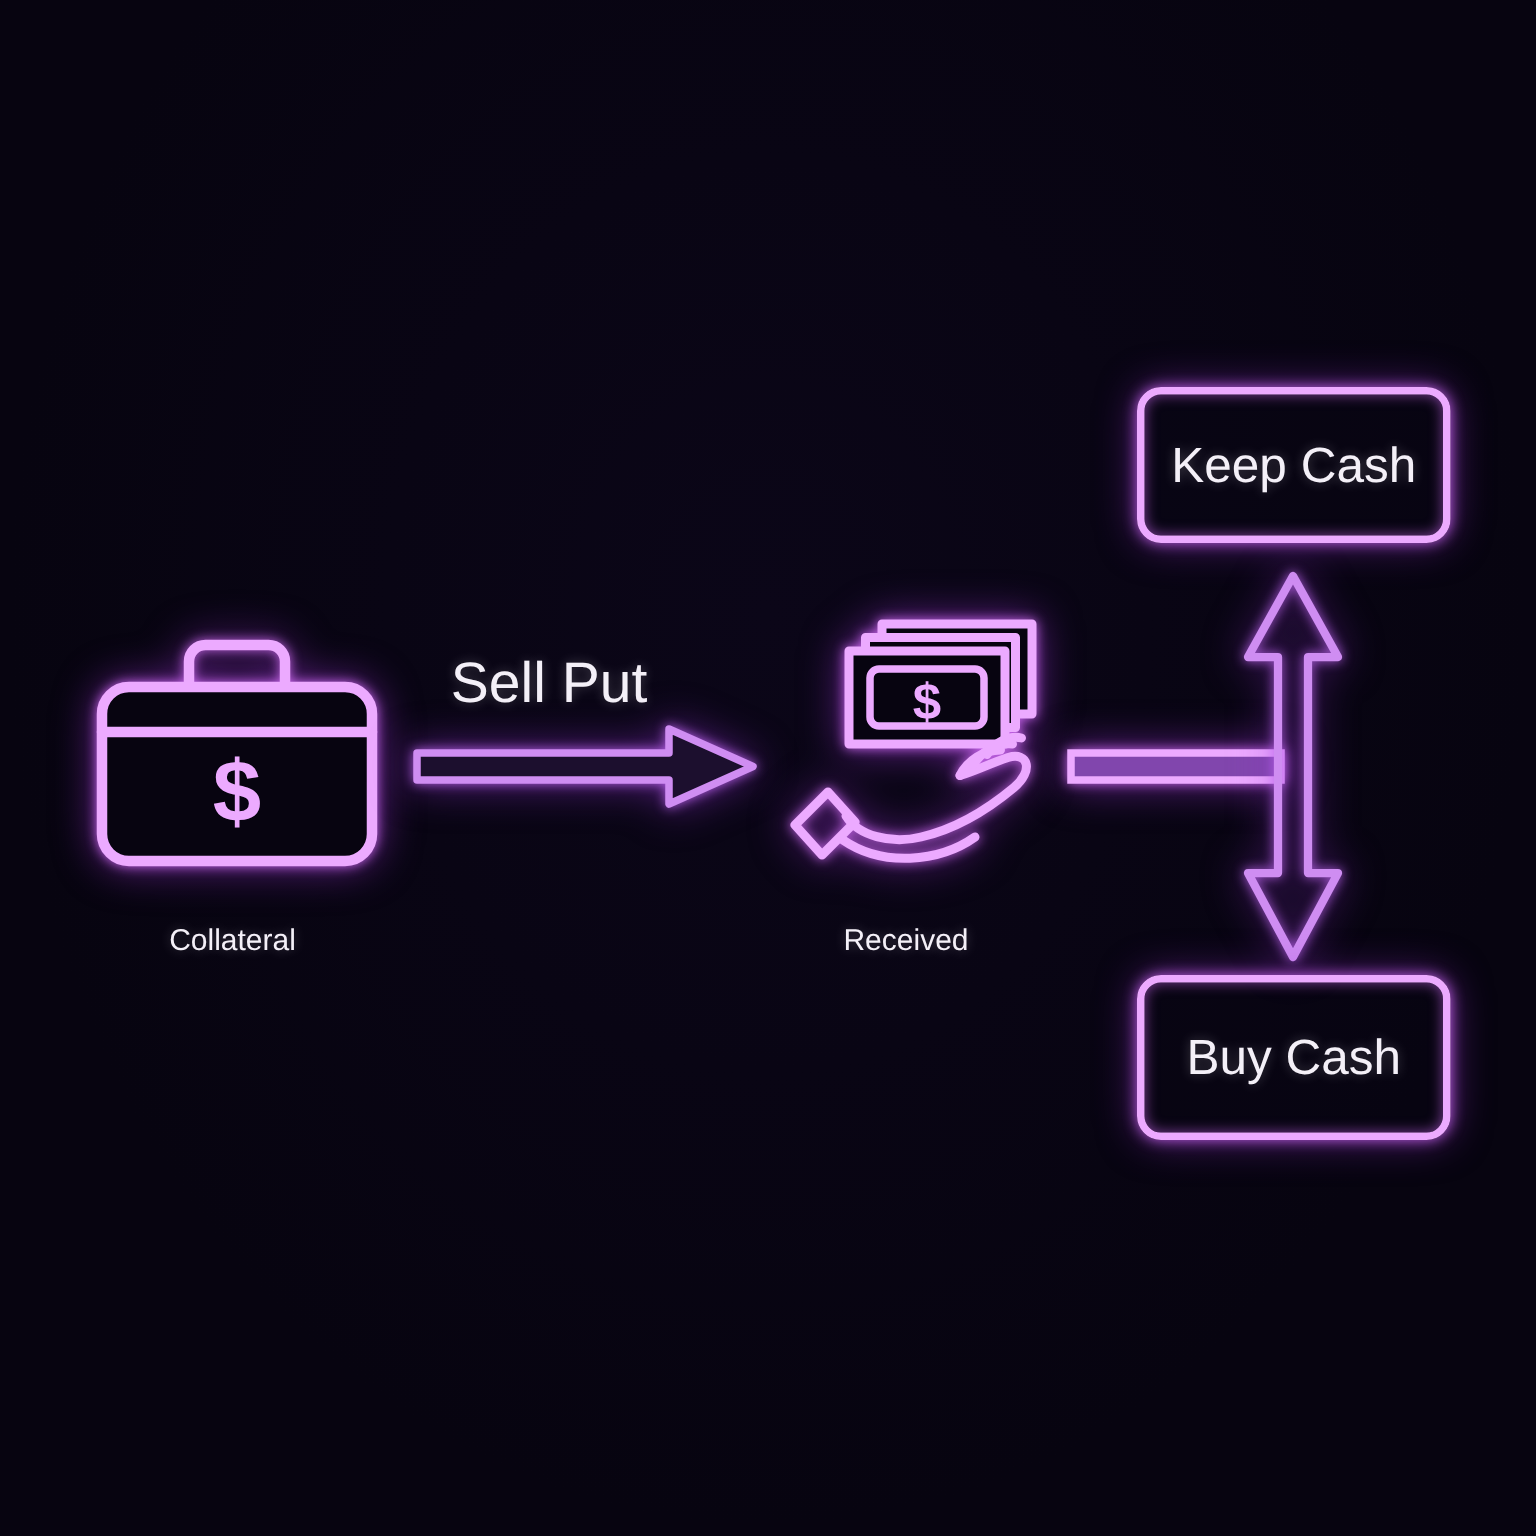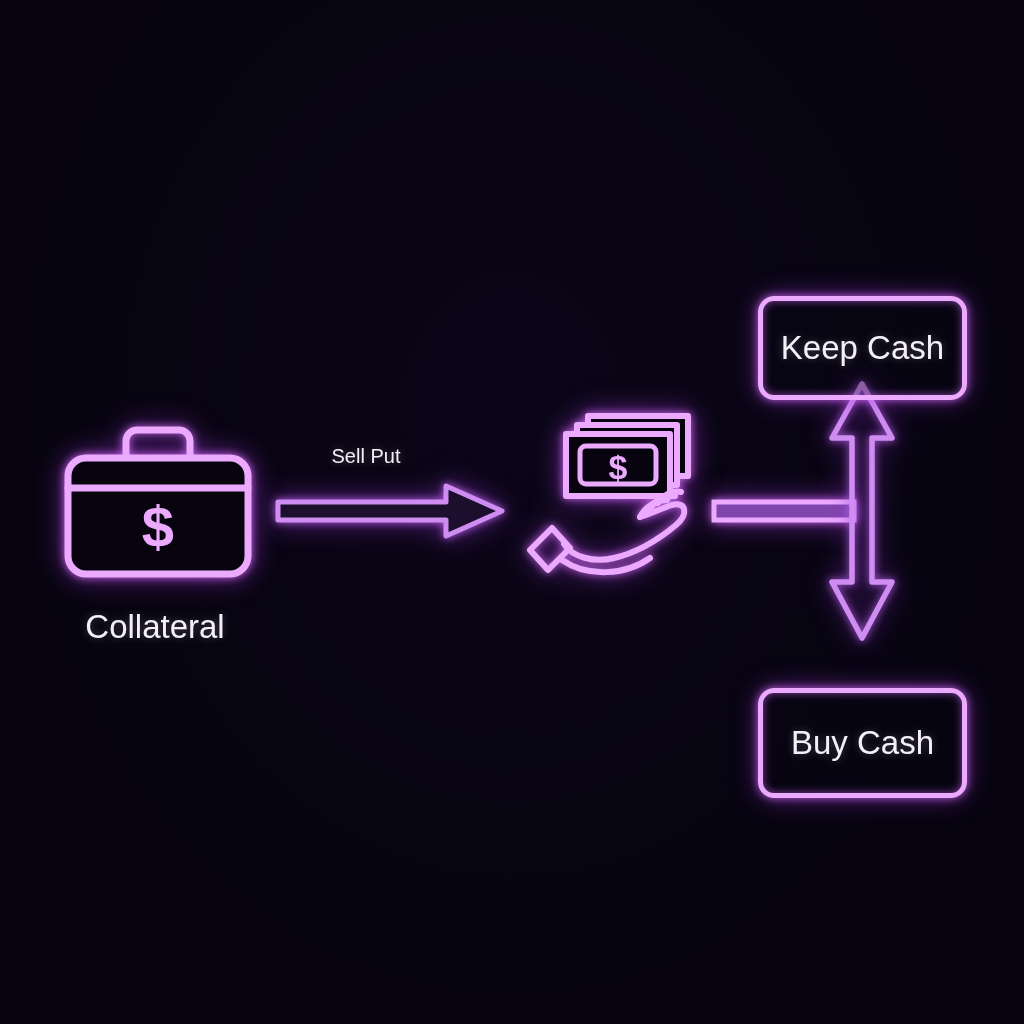--- a/index.html
+++ b/index.html
@@ -9,37 +9,37 @@
     font-family: "Liberation Sans", "DejaVu Sans", sans-serif;
     overflow: hidden;
   }
   .title {
     position: absolute; top: 62px; left: 0; width: 1024px;
     text-align: center; font-size: 41px; font-weight: bold;
     letter-spacing: 2.5px; color: #c583e8;
     text-shadow: 0 0 10px rgba(170,80,225,.55), 0 0 26px rgba(140,50,200,.35);
   }
   .wlabel {
-    position: absolute; color: #f4f0f8; font-size: 33px; font-weight: 500;
+    position: absolute; color: #f4f0f8; font-size: 20px; font-weight: 500;
     text-align: center; line-height: 38px;
     text-shadow: 0 0 8px rgba(255,255,255,.25);
   }
   .neon-svg { position: absolute; }
   .glow-pink {
     filter: drop-shadow(0 0 4px rgba(214,110,250,.9)) drop-shadow(0 0 13px rgba(165,55,225,.55));
   }
   .glow-violet {
     filter: drop-shadow(0 0 4px rgba(190,100,240,.9)) drop-shadow(0 0 13px rgba(145,50,210,.55));
   }
   .neon-box {
     position: absolute; border: 5px solid #ecaaff; border-radius: 16px;
     background: rgba(10,5,20,.35);
     box-shadow: 0 0 9px rgba(210,105,250,.85), 0 0 26px rgba(160,55,220,.5),
                 inset 0 0 9px rgba(210,105,250,.6);
-    display: flex; align-items: center; justify-content: center; margin-top: 38px;
+    display: flex; align-items: center; justify-content: center;
   }
   .neon-box .boxlabel {
     color: #f4f0f8; font-size: 33px; font-weight: 500;
     text-shadow: 0 0 8px rgba(255,255,255,.25);
   }
   svg { display: block; }
 </style>
 </head>
 <body>
 
@@ -50,21 +50,21 @@
     <g fill="none" stroke="#ecaaff" stroke-width="7" stroke-linejoin="round" stroke-linecap="round">
       <rect x="64" y="6" width="64" height="42" rx="11"></rect>
       <rect x="6" y="34" width="180" height="116" rx="18" fill="#070410"></rect>
       <line x1="6" y1="64" x2="186" y2="64"></line>
     </g>
     <text x="96" y="123" text-anchor="middle" font-size="58" font-weight="bold" fill="#ecaaff" font-family="Liberation Sans, DejaVu Sans, sans-serif">$</text>
   </svg>
 
   <div class="wlabel" style="left:35px; top:608px; width:240px;">Collateral</div>
 
-  <div class="wlabel" style="left:280px; top:437px; width:172px; font-size:20px;">Sell Put</div>
+  <div class="wlabel" style="left:280px; top:437px; width:172px; font-size:38px;">Sell Put</div>
 
   <svg class="neon-svg glow-violet" style="left:274px; top:480px;" width="234" height="62" viewBox="0 0 234 62">
     <polygon points="4,22 172,22 172,6 228,31 172,56 172,40 4,40" fill="#1c0f2e" stroke="#cf8df2" stroke-width="5" stroke-linejoin="round"></polygon>
   </svg>
 
   <svg class="neon-svg glow-pink" style="left:514px; top:410px;" width="192" height="182" viewBox="0 0 192 182">
     <g fill="none" stroke="#ecaaff" stroke-width="6" stroke-linejoin="round" stroke-linecap="round">
       <rect x="74" y="6" width="100" height="60" fill="#070410"></rect>
       <rect x="63" y="15" width="100" height="60" fill="#070410"></rect>
       <rect x="52" y="24" width="104" height="62" fill="#070410"></rect>
@@ -73,20 +73,21 @@
       <path d="M50,134 C58,147 80,153 100,148 C122,143 144,130 162,115 C175,104 172,91 158,95 C146,99 136,104 126,107"></path>
       <path d="M126,107 C131,97 142,90 153,90"></path>
       <path d="M135,100 C140,91 151,85 161,86"></path>
       <path d="M144,93 C149,85 159,80 167,82"></path>
       <path d="M48,150 C74,168 112,165 136,148"></path>
     </g>
     <text x="104" y="69" text-anchor="middle" font-size="34" font-weight="bold" fill="#ecaaff" font-family="Liberation Sans, DejaVu Sans, sans-serif">$</text>
   </svg>
 
   <div class="wlabel" style="left:484px; top:608px; width:240px;">
+    <div>Received</div>
   </div>
 
   <svg class="neon-svg glow-pink" style="left:710px; top:498px;" width="152" height="28" viewBox="0 0 152 28">
     <rect x="4" y="4" width="140" height="18" fill="#8146ad" stroke="#ecaaff" stroke-width="5"></rect>
   </svg>
 
   <svg class="neon-svg glow-violet" style="left:822px; top:380px;" width="80" height="264" viewBox="0 0 80 264">
     <polygon points="40,4 70,58 50,58 50,202 70,202 40,258 10,202 30,202 30,58 10,58" fill="none" stroke="#cf8df2" stroke-width="5.5" stroke-linejoin="round"></polygon>
   </svg>
 

